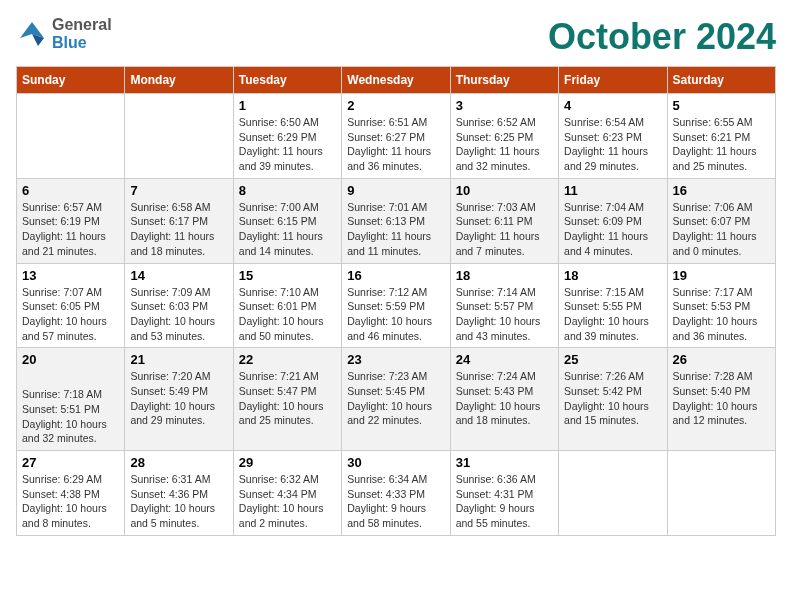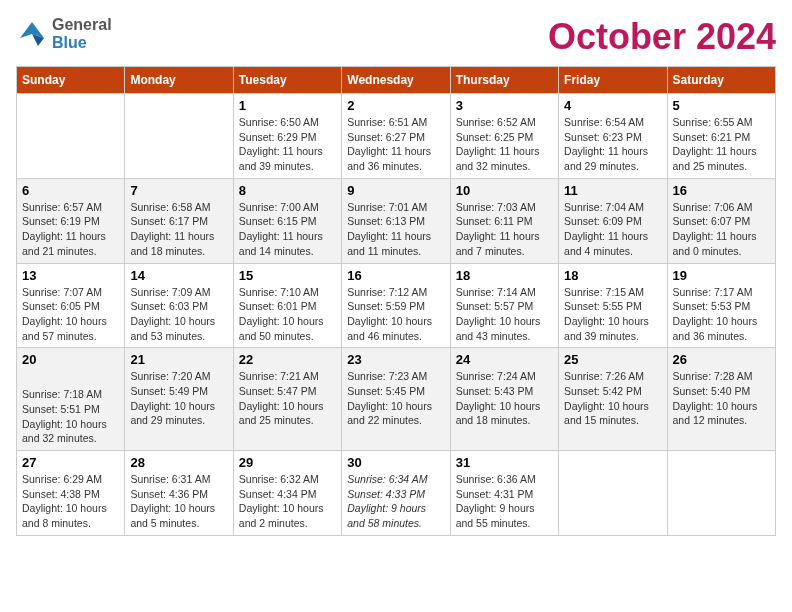--- a/index.html
+++ b/index.html
@@ -15,21 +15,21 @@
       justify-content: space-between;
       align-items: flex-start;
       margin-bottom: 8px;
     }
     .title-section {
       text-align: right;
     }
     .month-title {
       font-size: 36px;
       font-weight: bold;
-      color: #be185d;
+      color: #0f766e;
     }
     .subtitle {
       font-size: 15px;
       color: #555;
     }
     .calendar {
       width: 100%;
       border-collapse: collapse;
       font-size: 11px;
     }
@@ -292,21 +292,21 @@
 Daylight: 10 hours and 5 minutes.</div>
         </td>
         <td>
           <span class="day-number">29</span>
           <div class="day-info" style="white-space: pre-line;">Sunrise: 6:32 AM
 Sunset: 4:34 PM
 Daylight: 10 hours and 2 minutes.</div>
         </td>
         <td>
           <span class="day-number">30</span>
-          <div class="day-info" style="white-space: pre-line; font-style: italic;">Sunrise: 6:34 AM
+          <div class="day-info" style="white-space: pre-line;">Sunrise: 6:34 AM
 Sunset: 4:33 PM
 Daylight: 9 hours and 58 minutes.</div>
         </td>
         <td>
           <span class="day-number">31</span>
           <div class="day-info" style="white-space: pre-line;">Sunrise: 6:36 AM
 Sunset: 4:31 PM
 Daylight: 9 hours and 55 minutes.</div>
         </td>
         <td class="empty-cell"></td>

